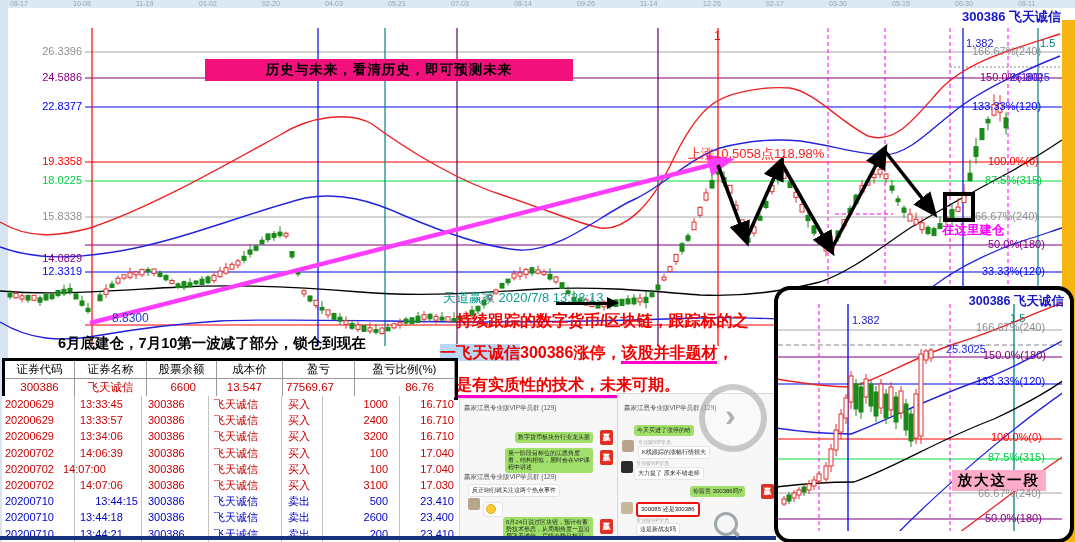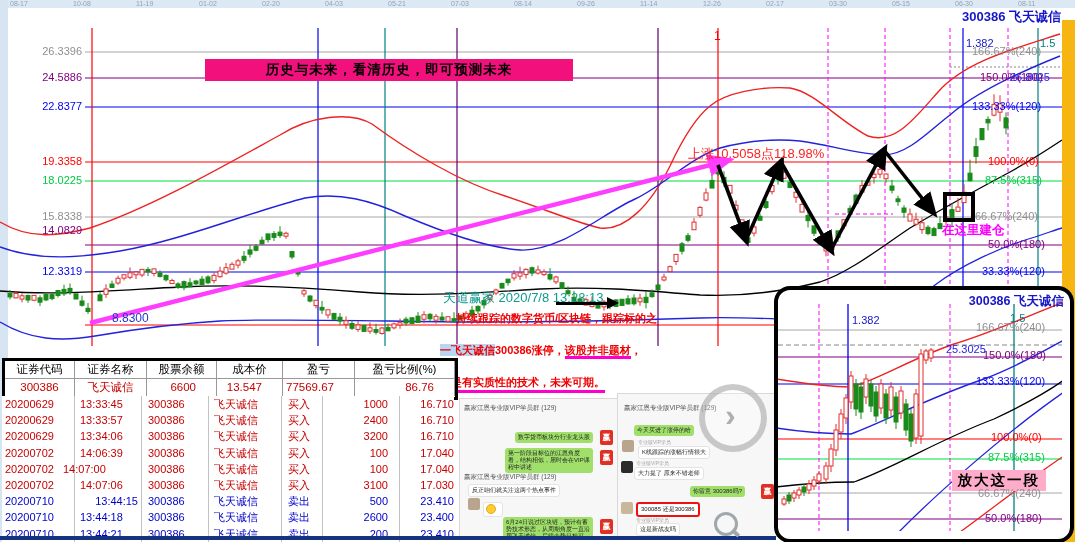--- a/index.html
+++ b/index.html
@@ -17,21 +17,21 @@
     font-size:13.5px;font-weight:bold;text-align:center;line-height:22px;letter-spacing:1px;}
   #rise-lbl{left:688px;top:145px;font-size:13px;color:#ff2222;white-space:nowrap;}
   #one-lbl{left:714px;top:29px;font-size:12px;color:#ff0000;}
   #jc-lbl{left:942px;top:222px;font-size:12.5px;color:#ff00ff;font-weight:bold;white-space:nowrap;}
   #p8830{left:112px;top:311px;font-size:12px;color:#2233cc;}
   #wm{left:443px;top:289px;font-size:13px;color:#0d9b8f;white-space:nowrap;}
   #wm-arrow{left:556px;top:302px;width:52px;height:3px;background:#000;}
   #wm-arrow:after{content:"";position:absolute;right:-11px;top:-5px;border-left:12px solid #000;
     border-top:6px solid transparent;border-bottom:6px solid transparent;}
   #note1{left:58px;top:334px;font-size:14.5px;font-weight:bold;color:#000;white-space:nowrap;}
-  .redp{position:absolute;font-size:11px;font-weight:bold;color:#f00000;white-space:nowrap;}
+  .redp{position:absolute;font-size:16px;font-weight:bold;color:#f00000;white-space:nowrap;}
   .hl-blue{background:#b9d7f2;}
   .ul-mag{border-bottom:3px solid #ff00cc;}
   #red3wrap{border-bottom:3px solid #ff00cc;padding-bottom:2px;}
   
   #htable{left:2px;top:358px;width:450px;height:36px;border:3px solid #000;background:#fff;z-index:3;}
   .hrow{position:absolute;left:0;width:450px;height:17px;display:flex;}
   .hcell{border-right:1px solid #999;box-sizing:border-box;font-size:11.5px;line-height:17px;
     text-align:center;overflow:hidden;white-space:nowrap;}
   .hcell.num{text-align:right;padding-right:20px;}
   
@@ -483,40 +483,41 @@
 
 <div class="abs" id="stock-title">300386 飞天诚信</div>
 <div class="abs" id="banner">历史与未来，看清历史，即可预测未来</div>
 <div id="axis-labels">
       <div class="abs axis-lbl axis-left" style="top: 45px; color: rgb(144, 144, 144);">26.3396</div>
       <div class="abs axis-lbl axis-left" style="top: 71px; color: rgb(128, 0, 128);">24.5886</div>
       <div class="abs axis-lbl axis-left" style="top: 100px; color: rgb(0, 0, 238);">22.8377</div>
       <div class="abs axis-lbl axis-left" style="top: 155px; color: rgb(255, 0, 0);">19.3358</div>
       <div class="abs axis-lbl axis-left" style="top: 174px; color: rgb(0, 204, 68);">18.0225</div>
       <div class="abs axis-lbl axis-left" style="top: 210px; color: rgb(144, 144, 144);">15.8338</div>
-      <div class="abs axis-lbl axis-left" style="top: 224px; color: rgb(128, 0, 128);">14.0829</div>
+      <div class="abs axis-lbl axis-left" style="top: 252px; color: rgb(128, 0, 128);">14.0829</div>
       <div class="abs axis-lbl axis-left" style="top: 265px; color: rgb(0, 0, 238);">12.3319</div>
       <div class="abs axis-lbl" style="left: 972px; top: 45px; color: rgb(144, 144, 144);">166.67%(240)</div>
       <div class="abs axis-lbl" style="left: 980px; top: 71px; color: rgb(128, 0, 128);">150.0%(180)</div>
       <div class="abs axis-lbl" style="left: 972px; top: 100px; color: rgb(0, 0, 238);">133.33%(120)</div>
       <div class="abs axis-lbl" style="left: 988px; top: 155px; color: rgb(255, 0, 0);">100.0%(0)</div>
       <div class="abs axis-lbl" style="left: 985px; top: 174px; color: rgb(0, 204, 68);">87.5%(315)</div>
       <div class="abs axis-lbl" style="left: 975px; top: 210px; color: rgb(144, 144, 144);">66.67%(240)</div>
       <div class="abs axis-lbl" style="left: 988px; top: 238px; color: rgb(128, 0, 128);">50.0%(180)</div>
       <div class="abs axis-lbl" style="left: 982px; top: 265px; color: rgb(0, 0, 238);">33.33%(120)</div>
     </div>
 <div class="abs axis-lbl" style="left:966px;top:37px;color:#1616c8;">1.382</div>
 <div class="abs axis-lbl" style="left:1040px;top:37px;color:#008080;">1.5</div>
 <div class="abs axis-lbl" style="left:1010px;top:71px;color:#2222ee;z-index:2;">26.8025</div>
 <div class="abs" id="rise-lbl">上涨10.5058点118.98%</div>
 <div class="abs" id="one-lbl">1</div>
 <div class="abs" id="jc-lbl">在这里建仓</div>
 <div class="abs" id="p8830">8.8300</div>
 <div class="abs" id="wm">天道赢家 2020/7/8 13:23:13</div>
 <div class="abs" id="wm-arrow"></div>
+<div class="abs" id="note1">6月底建仓，7月10第一波减了部分，锁仓到现在</div>
 
 <div class="redp" style="left:456px;top:311px;">持续跟踪的数字货币/区块链，跟踪标的之</div>
 <div class="redp" style="left:440px;top:343px;"><span class="hl-blue">一飞天诚信</span><span>300386涨停，</span><span class="ul-mag">该股并非题材</span><span>，</span></div>
 <div class="redp" style="left:440px;top:375px;"><span id="red3wrap">而是有实质性的技术，未来可期。</span></div>
 
 <div class="abs" id="htable">
       <div class="hrow" style="top: 0px; border-bottom: 1px solid rgb(153, 153, 153);">
         <div class="hcell" style="width: 70px; color: rgb(0, 0, 0);">证券代码</div>
         <div class="hcell" style="width: 72px; color: rgb(0, 0, 0);">证券名称</div>
         <div class="hcell" style="width: 70px; color: rgb(0, 0, 0);">股票余额</div>

